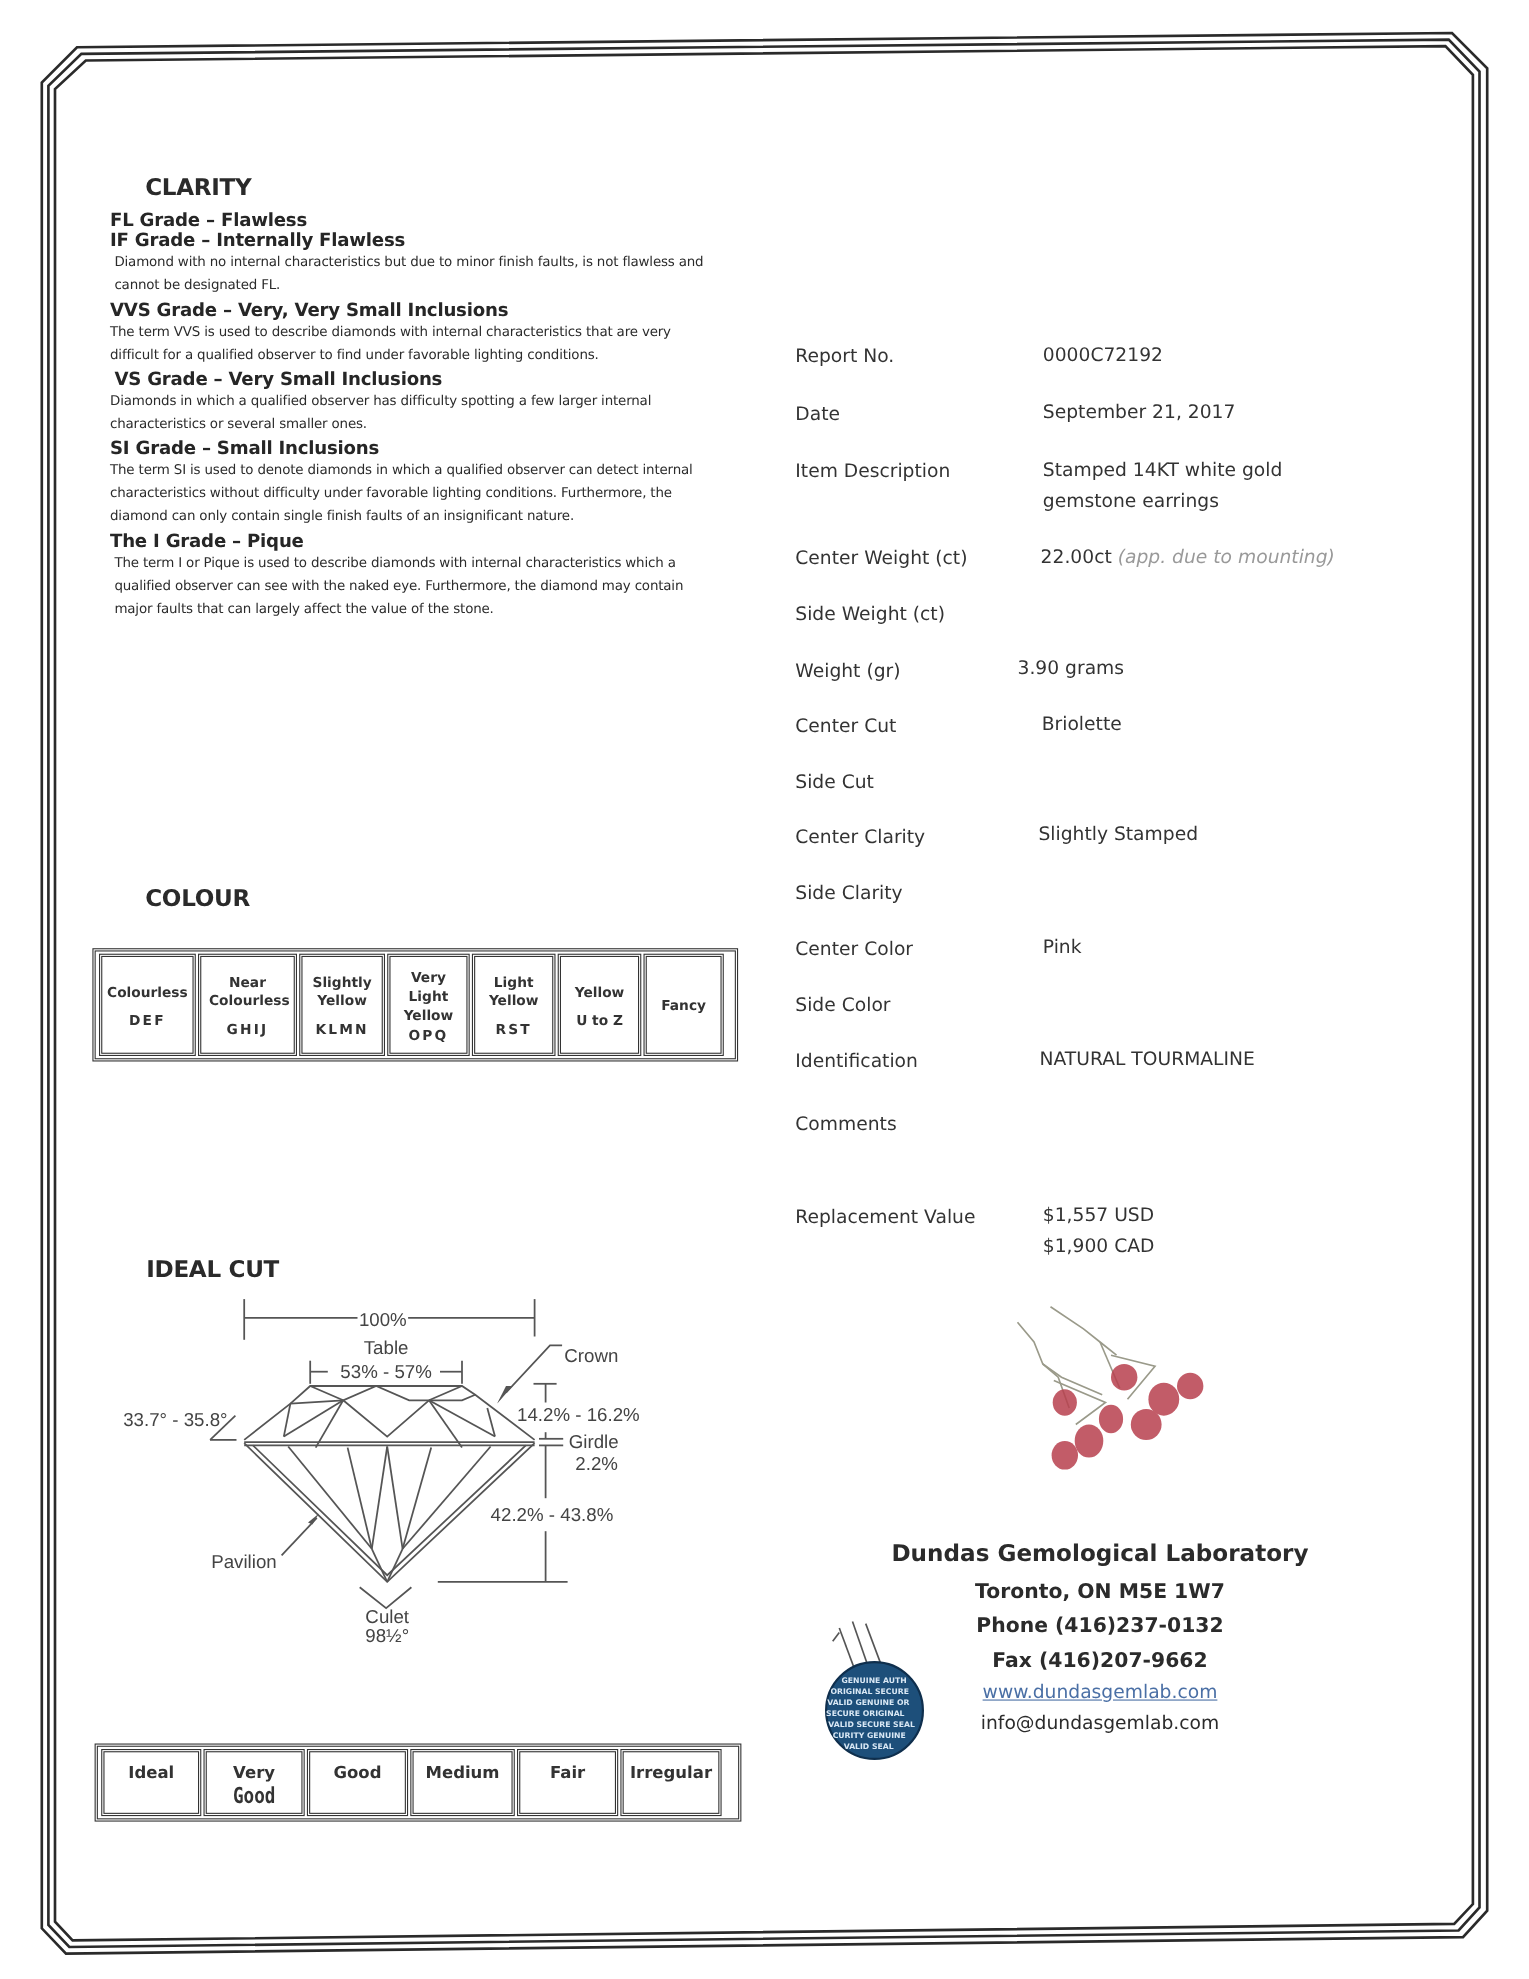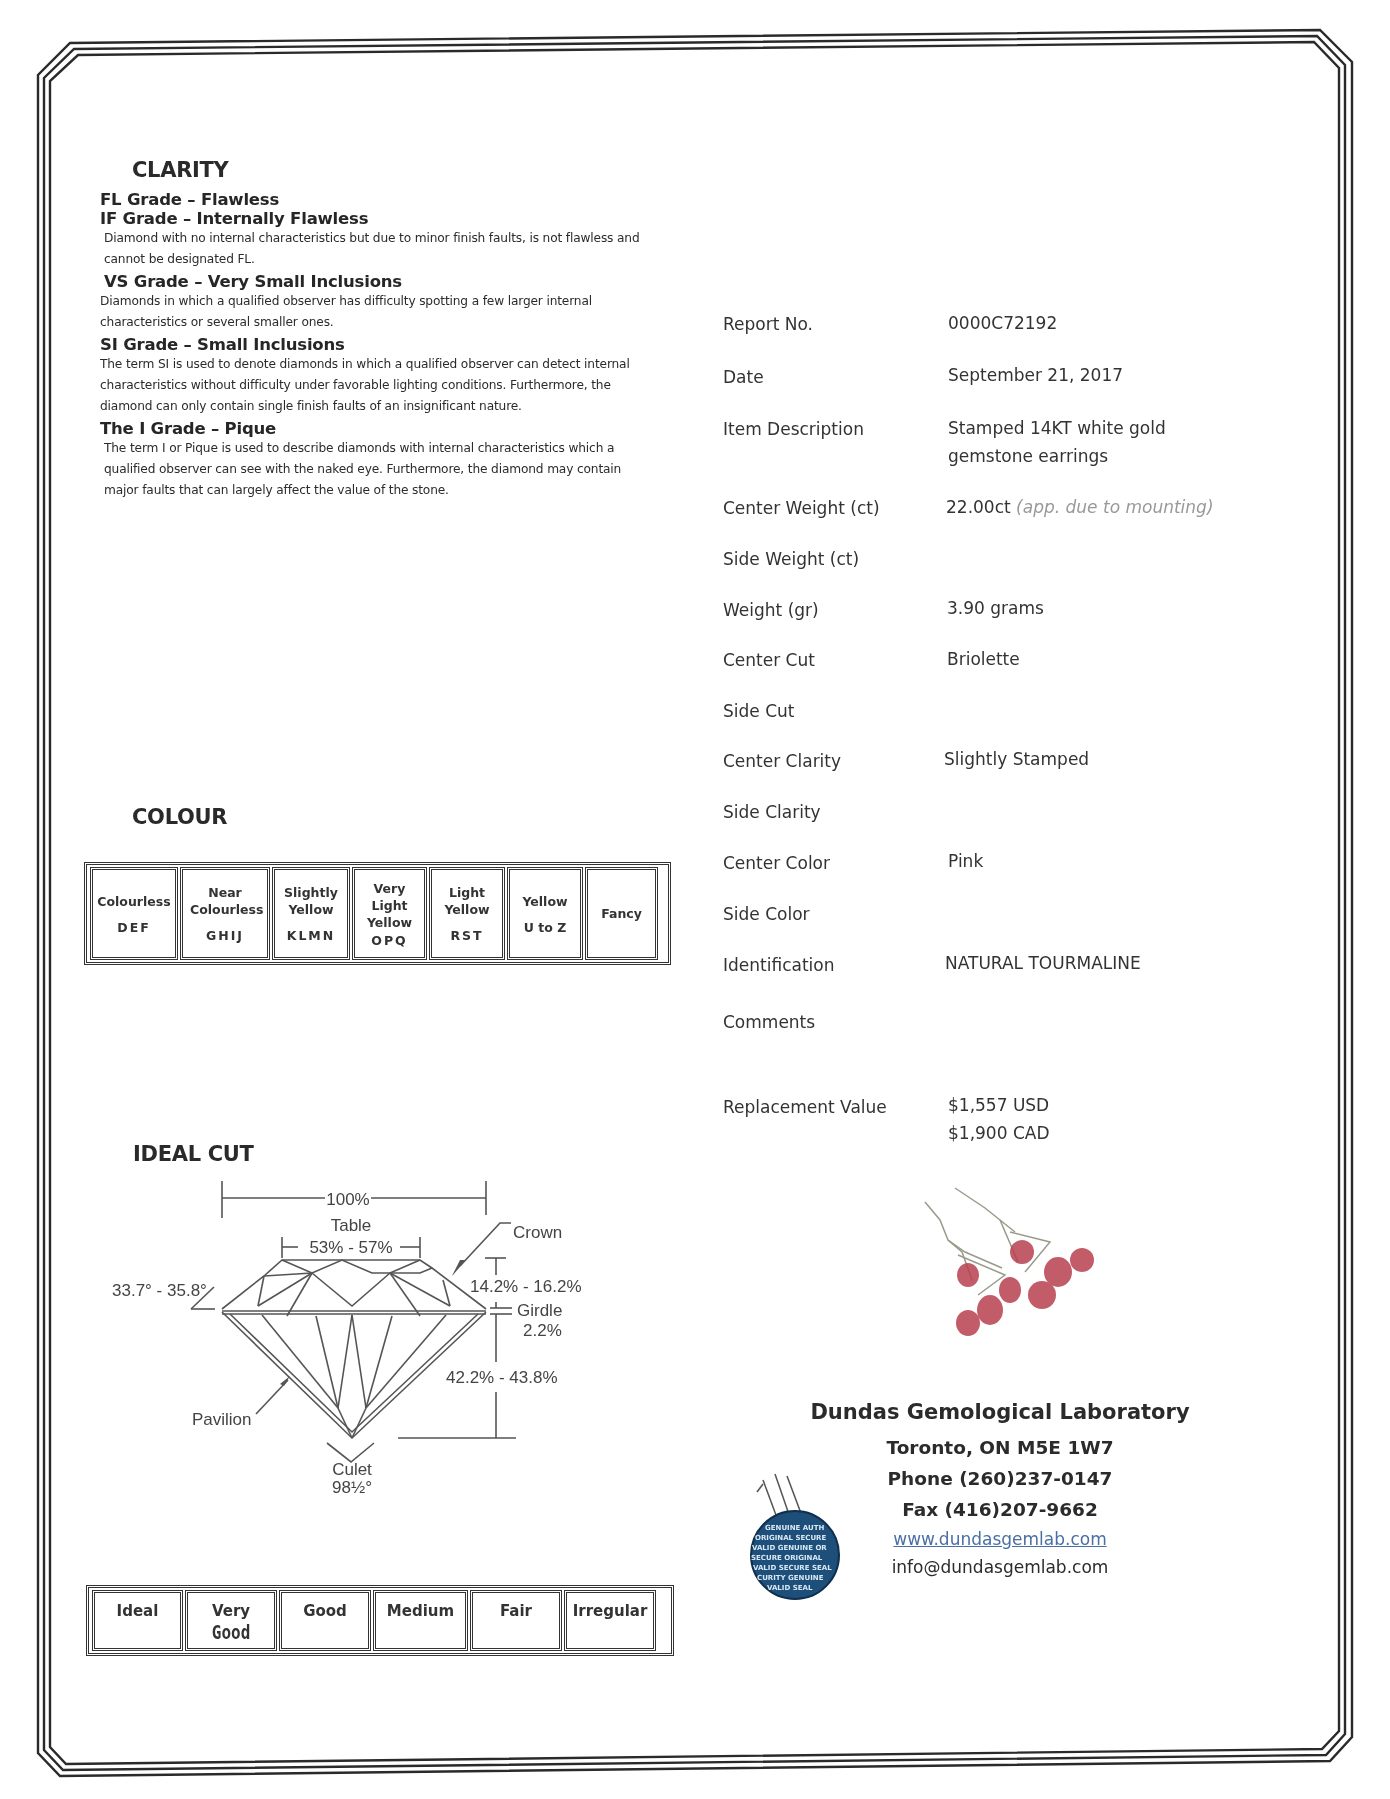--- a/index.html
+++ b/index.html
@@ -53,20 +53,24 @@
 
 <div class="abs" style="left:100px; top:158px; width:545px;">
   <div class="sec-title" style="margin-bottom:8px;">CLARITY</div>
 
   <div>
     <div class="grade-title">FL Grade – Flawless</div>
   </div>
   <div>
     <div class="grade-title">IF Grade – Internally Flawless</div>
     <div class="grade-desc" style="padding-left:4px;">Diamond with no internal characteristics but due to minor finish faults, is not flawless and cannot be designated FL.</div>
+  </div>
+  <div>
+    <div class="grade-title">VVS Grade – Very, Very Small Inclusions</div>
+    <div class="grade-desc">The term VVS is used to describe diamonds with internal characteristics that are very difficult for a qualified observer to find under favorable lighting conditions.</div>
   </div>
   <div>
     <div class="grade-title" style="padding-left:4px;">VS Grade – Very Small Inclusions</div>
     <div class="grade-desc">Diamonds in which a qualified observer has difficulty spotting a few larger internal characteristics or several smaller ones.</div>
   </div>
   <div>
     <div class="grade-title">SI Grade – Small Inclusions</div>
     <div class="grade-desc">The term SI is used to denote diamonds in which a qualified observer can detect internal characteristics without difficulty under favorable lighting conditions. Furthermore, the diamond can only contain single finish faults of an insignificant nature.</div>
   </div>
   <div>
@@ -224,21 +228,21 @@
   <div class="field-label" style="top:498px;">Center Weight (ct)</div>
   <div class="field-value" style="top:493px; left:946px;">
     <span>22.00ct</span>
     <span class="note">(app. due to mounting)</span>
   </div>
 
   <div class="field-label" style="top:549px;">Side Weight (ct)</div>
   <div class="field-value" style="top:544px;"></div>
 
   <div class="field-label" style="top:600px;">Weight (gr)</div>
-  <div class="field-value" style="top:594px; left:947px;">3.90 grams</div>
+  <div class="field-value" style="top:594px; left:925px;">3.90 grams</div>
 
   <div class="field-label" style="top:650px;">Center Cut</div>
   <div class="field-value" style="top:645px; left:947px;">Briolette</div>
 
   <div class="field-label" style="top:701px;">Side Cut</div>
   <div class="field-value" style="top:696px;"></div>
 
   <div class="field-label" style="top:751px;">Center Clarity</div>
   <div class="field-value" style="top:745px; left:944px;">Slightly Stamped</div>
 
@@ -301,17 +305,17 @@
     <text x="16" y="90">SECURE ORIGINAL</text>
     <text x="18" y="100">VALID SECURE SEAL</text>
     <text x="22" y="110">CURITY GENUINE</text>
     <text x="32" y="120">VALID SEAL</text>
   </g>
 </svg>
 
 <div class="lab">
   <div class="name">Dundas Gemological Laboratory</div>
   <div class="line">Toronto, ON M5E 1W7</div>
-  <div class="line">Phone (260)237-0147</div>
+  <div class="line">Phone (416)237-0132</div>
   <div class="line">Fax (416)207-9662</div>
   <div class="web">www.dundasgemlab.com</div>
   <div class="mail">info@dundasgemlab.com</div>
 </div>
 
 </body></html>

